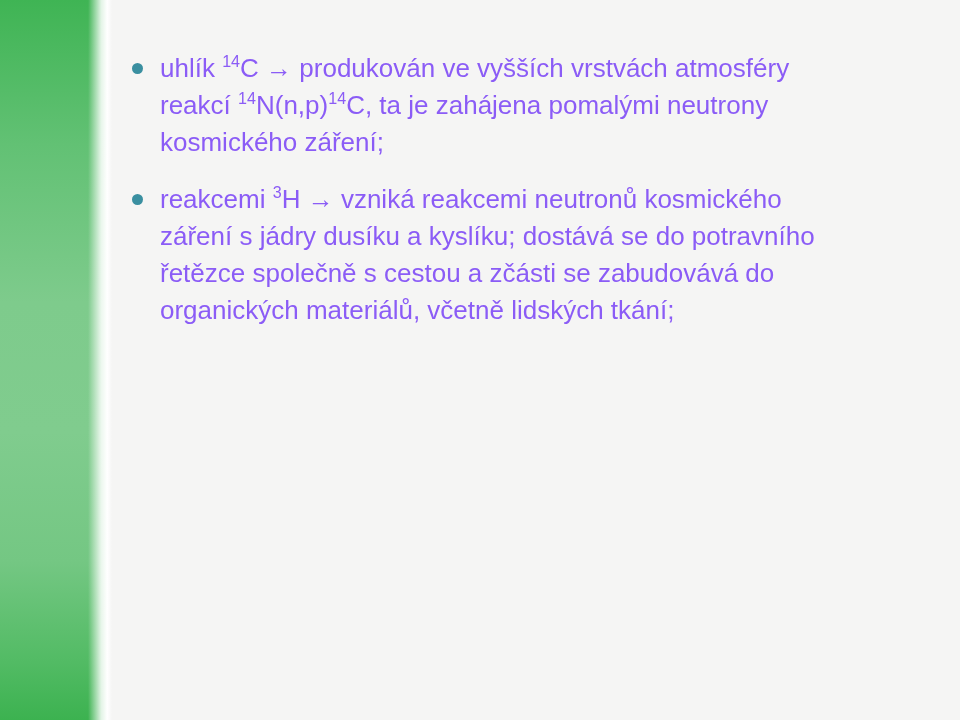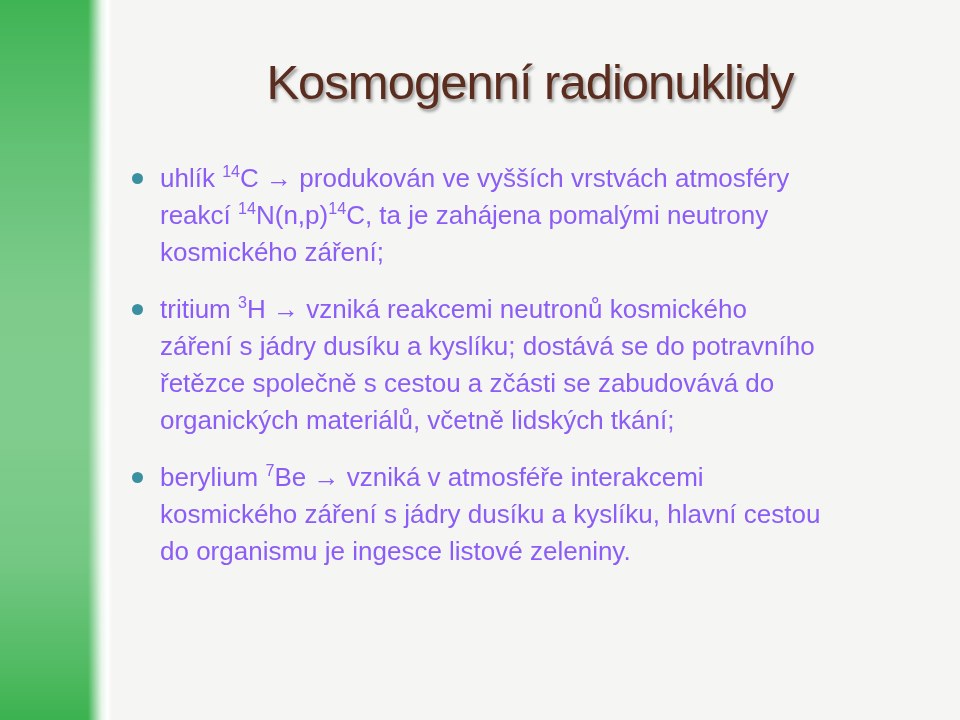--- a/index.html
+++ b/index.html
@@ -91,40 +91,33 @@
   }
 </style>
 </head>
 <body>
 
 <div class="sidebar"></div>
 <div class="sidebar-fade"></div>
 
 <div class="content">
 
-  <h1 class="slide-title">Kosmogenní radionuklidy</h1>
 
   <ul class="bullet-list">
 
     <li class="bullet-item">
       <span class="bullet-dot"></span>
       <span class="btxt"><span>uhlík </span><sup>14</sup><span>C → produkován ve vyšších vrstvách atmosféry
 reakcí </span><sup>14</sup><span>N(n,p)</span><sup>14</sup><span>C, ta je zahájena pomalými neutrony
 kosmického záření;</span></span>
     </li>
 
     <li class="bullet-item">
       <span class="bullet-dot"></span>
-      <span class="btxt"><span>tritium </span><sup>3</sup><span>H → vzniká reakcemi neutronů kosmického
+      <span class="btxt"><span>reakcemi </span><sup>3</sup><span>H → vzniká reakcemi neutronů kosmického
 záření s jádry dusíku a kyslíku; dostává se do potravního
 řetězce společně s cestou a zčásti se zabudovává do
 organických materiálů, včetně lidských tkání;</span></span>
     </li>
 
-    <li class="bullet-item">
-      <span class="bullet-dot"></span>
-      <span class="btxt"><span>berylium </span><sup>7</sup><span>Be → vzniká v atmosféře interakcemi
-kosmického záření s jádry dusíku a kyslíku, hlavní cestou
-do organismu je ingesce listové zeleniny.</span></span>
-    </li>
 
   </ul>
 </div>
 
 </body></html>

